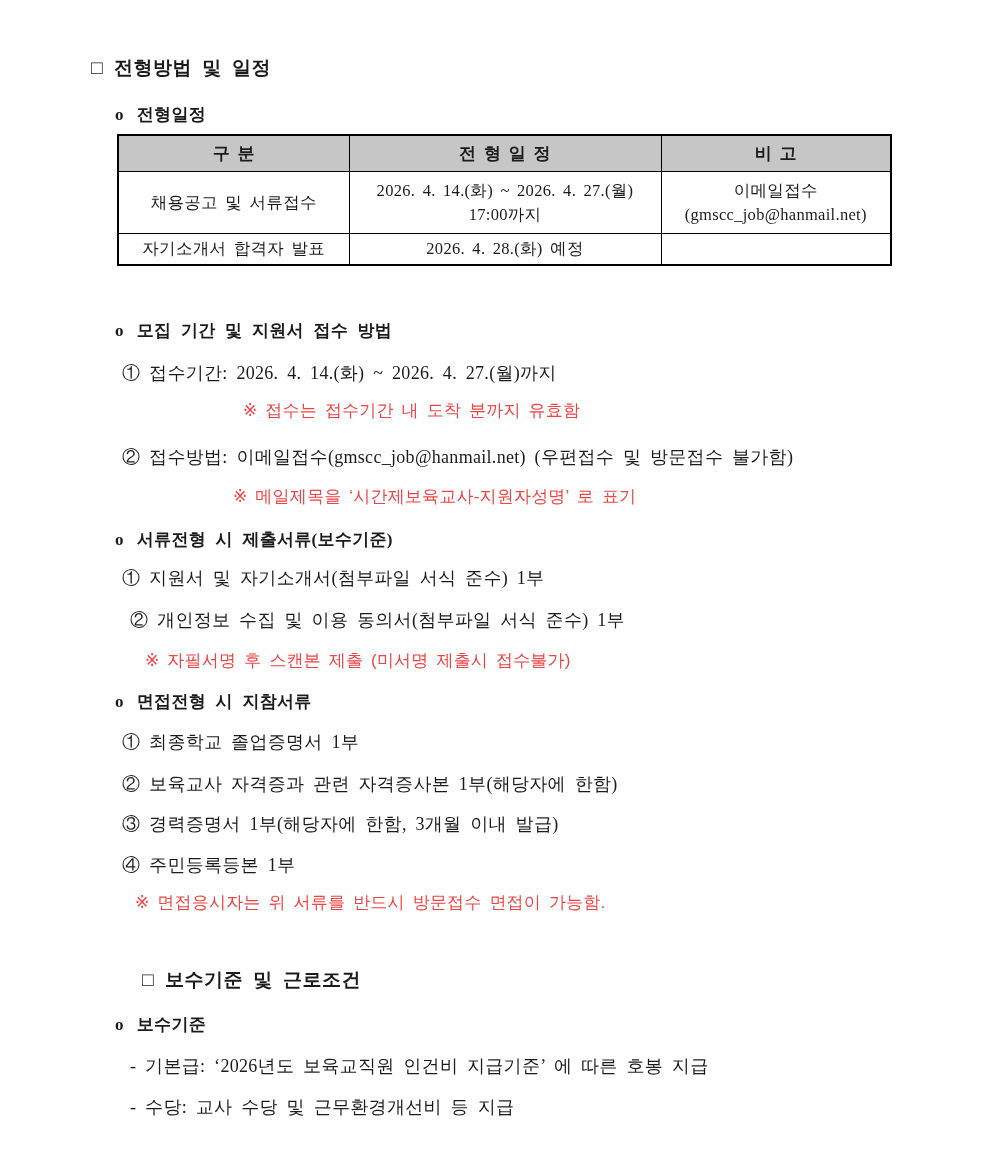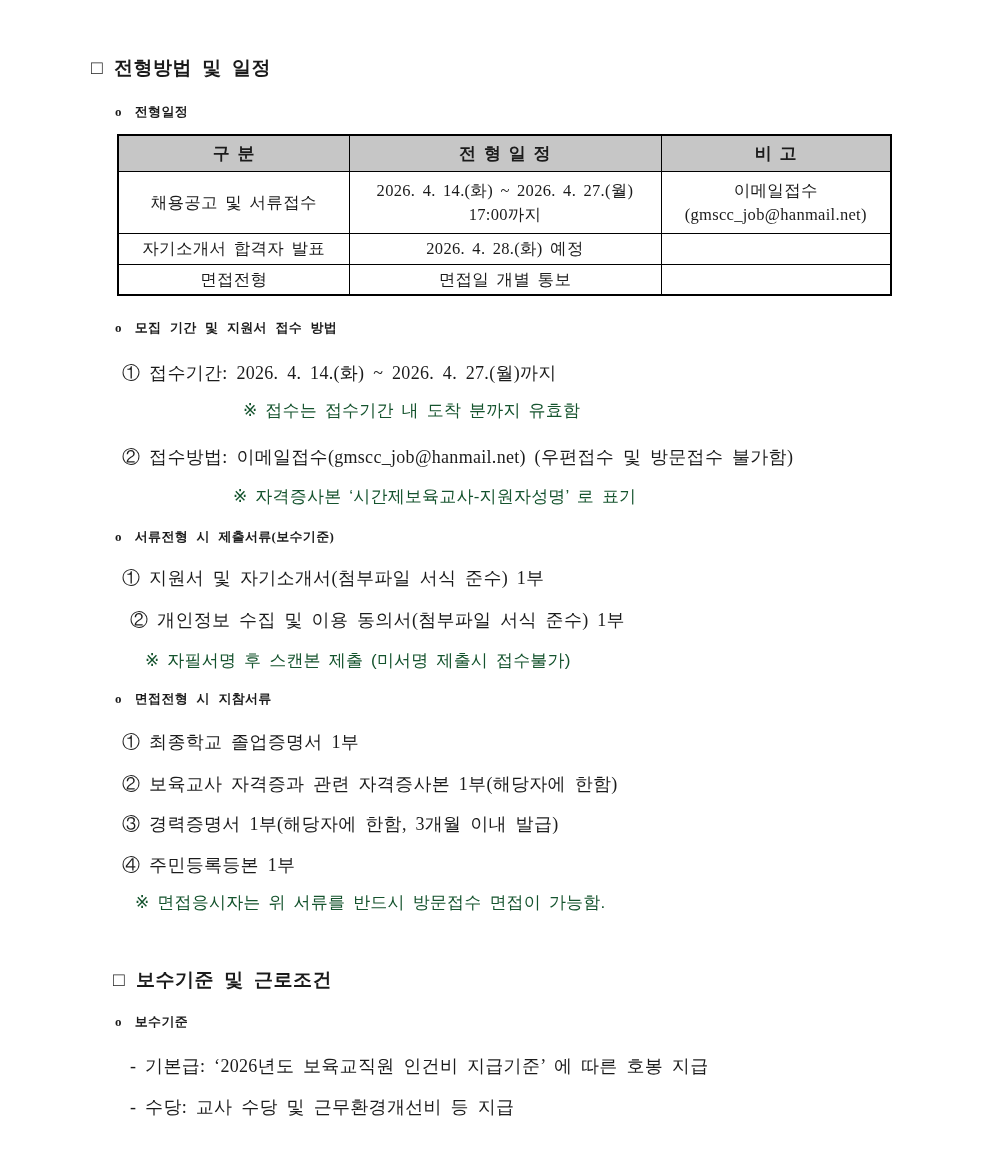--- a/index.html
+++ b/index.html
@@ -6,25 +6,25 @@
   body {
     width: 992px; height: 1164px;
     background: #ffffff;
     color: #1b1b1b;
     font-family: "Liberation Serif", "DejaVu Serif", serif;
     position: relative;
     overflow: hidden;
   }
   .line { position: absolute; white-space: nowrap; line-height: 1.25; }
   .h0   { font-weight: bold; font-size: 19px; word-spacing: 5px; letter-spacing: 0.5px; }
-  .h1   { font-weight: bold; font-size: 13px; word-spacing: 5px; letter-spacing: 0.3px; }
+  .h1   { font-weight: bold; font-size: 17px; word-spacing: 5px; letter-spacing: 0.3px; }
   .body { font-size: 18px; word-spacing: 4px; letter-spacing: 0.3px; }
   .note {
     font-family: "Liberation Sans", "DejaVu Sans", sans-serif;
-    font-size: 17px; word-spacing: 3px; letter-spacing: 0.2px; color: #14532d;
+    font-size: 17px; word-spacing: 3px; letter-spacing: 0.2px; color: #ef4444;
   }
   .marker0 { display:inline-block; margin-right: 11px; }
   .marker1 { display:inline-block; margin-right: 13px; }
 
   table.sched {
     position: absolute; top: 134px; left: 117px;
     border-collapse: collapse; table-layout: fixed;
     border: 2px solid #000;
   }
   table.sched th, table.sched td {
@@ -78,52 +78,47 @@
       <td>2026. 4. 14.(화) ~ 2026. 4. 27.(월)
 17:00까지</td>
       <td>이메일접수
 (gmscc_job@hanmail.net)</td>
     </tr>
     <tr class="r2">
       <td>자기소개서 합격자 발표</td>
       <td>2026. 4. 28.(화) 예정</td>
       <td></td>
     </tr>
-    <tr class="r3">
-      <td>면접전형</td>
-      <td>면접일 개별 통보</td>
-      <td></td>
-    </tr>
   </tbody>
 </table>
 
 <div class="line h1" style="top:320px; left:115px;">
   <span class="marker1">o</span><span>모집 기간 및 지원서 접수 방법</span>
 </div>
 <div class="line body" style="top:362px; left:122px;">① 접수기간: 2026. 4. 14.(화) ~ 2026. 4. 27.(월)까지</div>
 <div class="line note" style="top:400px; left:243px;">※ 접수는 접수기간 내 도착 분까지 유효함</div>
 <div class="line body" style="top:446px; left:122px;text-align:right;">② 접수방법: 이메일접수(gmscc_job@hanmail.net) (우편접수 및 방문접수 불가함)</div>
-<div class="line note" style="top:486px; left:233px;">※ 자격증사본 ‘시간제보육교사-지원자성명’ 로 표기</div>
+<div class="line note" style="top:486px; left:233px;">※ 메일제목을 ‘시간제보육교사-지원자성명’ 로 표기</div>
 
 <div class="line h1" style="top:529px; left:115px;">
   <span class="marker1">o</span><span>서류전형 시 제출서류(보수기준)</span>
 </div>
 <div class="line body" style="top:567px; left:122px;">① 지원서 및 자기소개서(첨부파일 서식 준수) 1부</div>
 <div class="line body" style="top:609px; left:122px;margin-left:8px;">② 개인정보 수집 및 이용 동의서(첨부파일 서식 준수) 1부</div>
 <div class="line note" style="top:650px; left:145px;">※ 자필서명 후 스캔본 제출 (미서명 제출시 접수불가)</div>
 
 <div class="line h1" style="top:691px; left:115px;">
   <span class="marker1">o</span><span>면접전형 시 지참서류</span>
 </div>
 <div class="line body" style="top:731px; left:122px;">① 최종학교 졸업증명서 1부</div>
 <div class="line body" style="top:773px; left:122px;">② 보육교사 자격증과 관련 자격증사본 1부(해당자에 한함)</div>
 <div class="line body" style="top:813px; left:122px;">③ 경력증명서 1부(해당자에 한함, 3개월 이내 발급)</div>
 <div class="line body" style="top:854px; left:122px;">④ 주민등록등본 1부</div>
 <div class="line note" style="top:892px; left:135px;">※ 면접응시자는 위 서류를 반드시 방문접수 면접이 가능함.</div>
 
-<div class="line h0" style="top:968px; left:77px;padding-left:36px;">
+<div class="line h0" style="top:968px; left:106px;padding-left:36px;">
   <span class="marker0">□</span><span>보수기준 및 근로조건</span>
 </div>
 <div class="line h1" style="top:1014px; left:115px;">
   <span class="marker1">o</span><span>보수기준</span>
 </div>
 <div class="line body" style="top:1055px; left:130px;">- 기본급: ‘2026년도 보육교직원 인건비 지급기준’ 에 따른 호봉 지급</div>
 <div class="line body" style="top:1096px; left:130px;">- 수당: 교사 수당 및 근무환경개선비 등 지급</div>
 
 </body></html>

